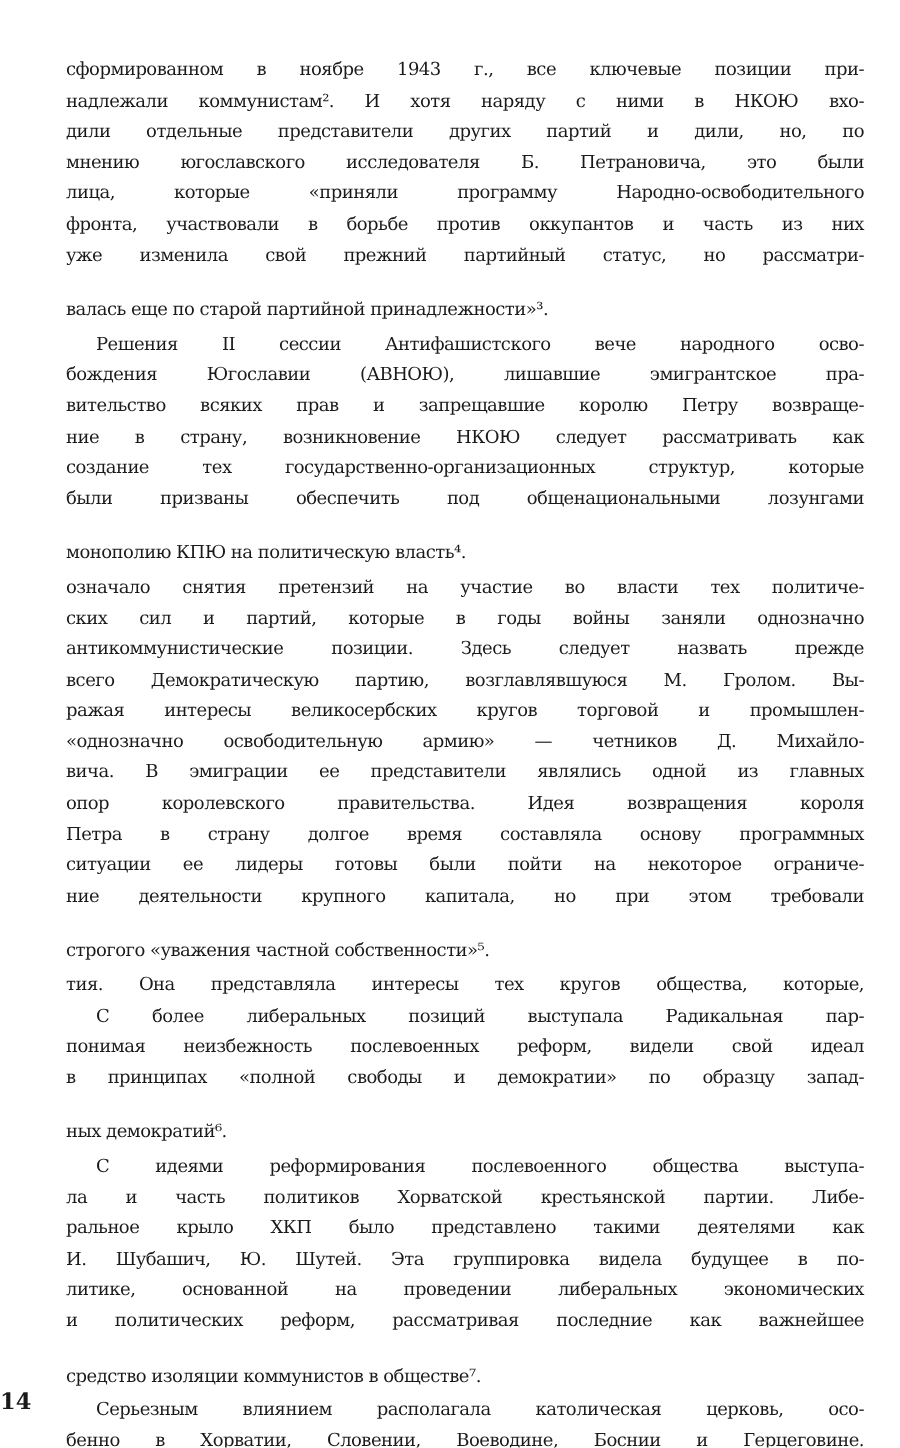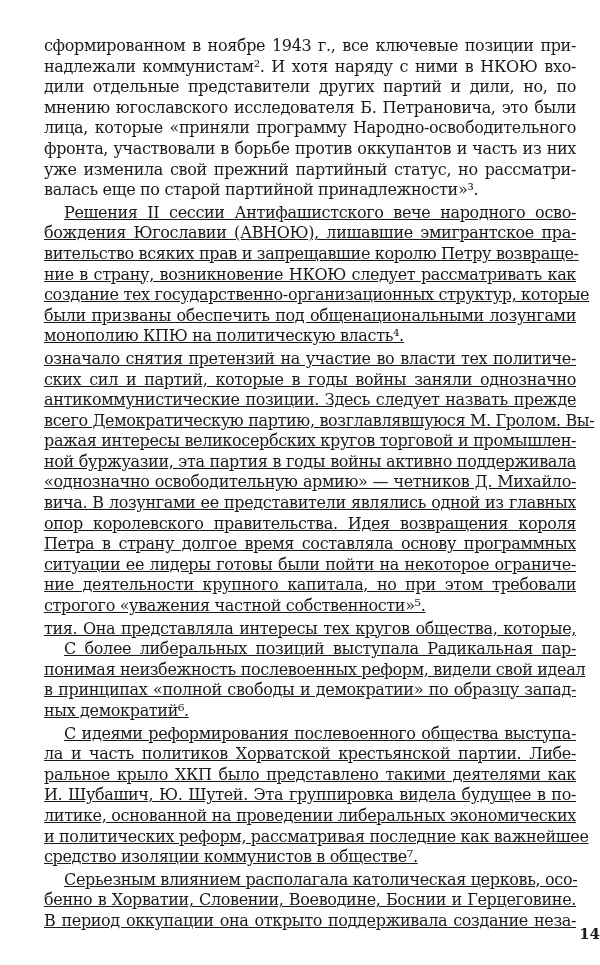--- a/index.html
+++ b/index.html
@@ -3,30 +3,30 @@
 <meta charset="utf-8">
 <style>
   html, body { margin: 0; padding: 0; }
   body {
     width: 600px; height: 965px; background: #ffffff; position: relative; overflow: hidden;
     font-family: "DejaVu Serif", "Liberation Serif", serif;
     color: #1a1a1a;
   }
   .page { position: absolute; left: 44px; top: 36px; width: 532px; }
   .line {
-    height: 20.6px; line-height: 20.6px; font-size: 16px;
+    height: 20.6px; line-height: 20.6px; font-size: 12px;
     white-space: nowrap; text-align: justify; text-align-last: justify;
     letter-spacing: -0.35px;
   }
-  .line.last { text-align-last: left; }
+  .line.last { text-align-last: left; margin-top: 16px; }
   .line.indent { padding-left: 20px; }
   .para { margin: 0; }
-  .para + .para { margin-top: 2px; text-decoration: underline; }
+  .para + .para { margin-top: 2px; }
   .page-number {
-    position: absolute; left: 0; width: 600px; top: 925px; text-align: right;
+    position: absolute; left: 0; width: 600px; top: 925px; text-align: left;
     font-size: 15px; font-weight: bold;
     font-family: "DejaVu Serif", "Liberation Serif", serif;
   }
 </style>
 </head>
 <body>
 
 <div class="page">
   <div class="para">
     <div class="line">сформированном в ноябре 1943 г., все ключевые позиции при-</div>
@@ -48,23 +48,22 @@
     <div class="line">были призваны обеспечить под общенациональными лозунгами</div>
     <div class="line last">монополию КПЮ на политическую власть⁴.</div>
   </div>
 
   <div class="para">
     <div class="line">означало снятия претензий на участие во власти тех политиче-</div>
     <div class="line">ских сил и партий, которые в годы войны заняли однозначно</div>
     <div class="line">антикоммунистические позиции. Здесь следует назвать прежде</div>
     <div class="line">всего Демократическую партию, возглавлявшуюся М. Гролом. Вы-</div>
     <div class="line">ражая интересы великосербских кругов торговой и промышлен-</div>
-    <div class="line">ной буржуазии, эта партия в годы войны активно поддерживала</div>
     <div class="line">«однозначно освободительную армию» — четников Д. Михайло-</div>
-    <div class="line">вича. В лозунгами ее представители являлись одной из главных</div>
+    <div class="line">вича. В эмиграции ее представители являлись одной из главных</div>
     <div class="line">опор королевского правительства. Идея возвращения короля</div>
     <div class="line">Петра в страну долгое время составляла основу программных</div>
     <div class="line">ситуации ее лидеры готовы были пойти на некоторое ограниче-</div>
     <div class="line">ние деятельности крупного капитала, но при этом требовали</div>
     <div class="line last">строгого «уважения частной собственности»⁵.</div>
   </div>
 
   <div class="para">
     <div class="line">тия. Она представляла интересы тех кругов общества, которые,</div>
     <div class="line indent">С более либеральных позиций выступала Радикальная пар-</div>

